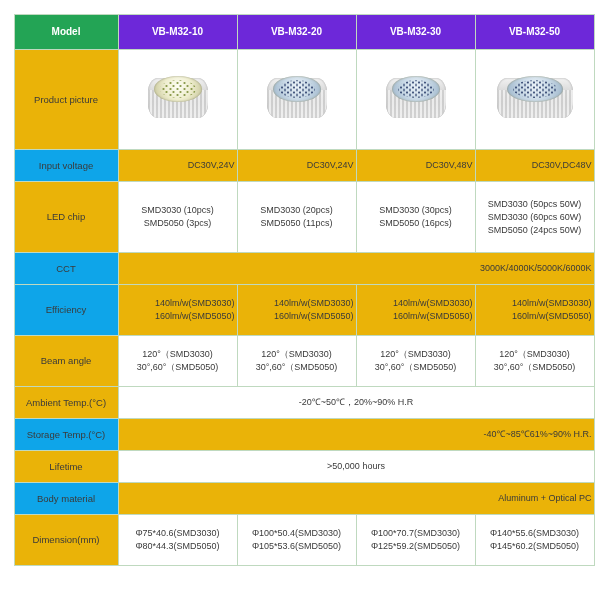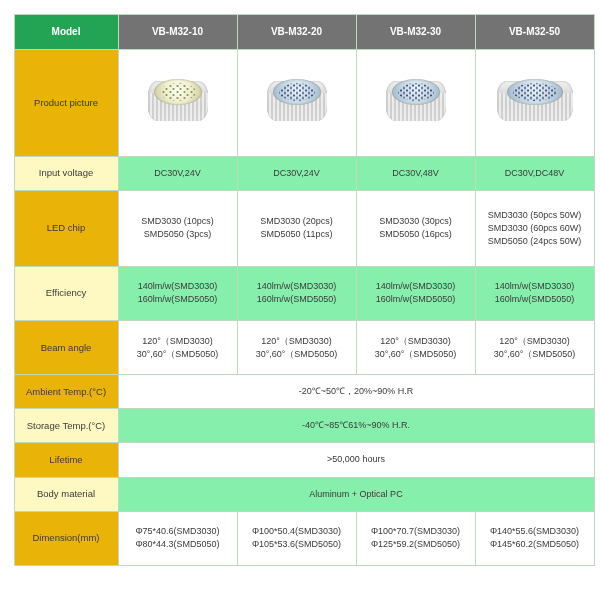--- a/index.html
+++ b/index.html
@@ -37,45 +37,46 @@
     word-wrap: break-word;
   }
   
   col.c0 { width: 104px; }
   col.c1 { width: 119px; }
   col.c2 { width: 119px; }
   col.c3 { width: 119px; }
   col.c4 { width: 119px; }
 
   thead th {
-    background: #737373;
+    background: #6d28d9;
     color: #ffffff;
     font-weight: bold;
     font-size: 10px;
     height: 28px;
     border: 1px solid #ffffff;
   }
   thead th.head-model {
     background: #23a455;
   }
   tbody td.label {
     background: #eab308;
     color: #3a3a3a;
     font-size: 9.5px;
   }
   tbody td.value {
     background: #ffffff;
     color: #3a3a3a;
     font-size: 9px;
   }
   tbody tr.alt td.value {
-    background: #86efac;
+    background: #eab308;
+    text-align: right;
   }
   tbody tr.alt td.label {
-    background: #fef9c3;
+    background: #0ea5e9;
   }
   .two-line span {
     display: block;
   }
   .picrow td.value {
     padding: 4px 2px;
   }
   .bulb {
     display: inline-block;
     position: relative;
@@ -209,20 +210,24 @@
           <span>SMD3030 (30pcs)</span>
           <span>SMD5050 (16pcs)</span>
         </td>
         <td class="value two-line">
           <span>SMD3030 (50pcs 50W)</span>
           <span>SMD3030 (60pcs 60W)</span>
           <span>SMD5050 (24pcs 50W)</span>
         </td>
       </tr>
 
+      <tr class="alt">
+        <td class="label">CCT</td>
+        <td class="value" colspan="4">3000K/4000K/5000K/6000K</td>
+      </tr>
 
 
       <tr class="alt">
         <td class="label">Efficiency</td>
         <td class="value two-line">
           <span>140lm/w(SMD3030)</span>
           <span>160lm/w(SMD5050)</span>
         </td>
         <td class="value two-line">
           <span>140lm/w(SMD3030)</span>

